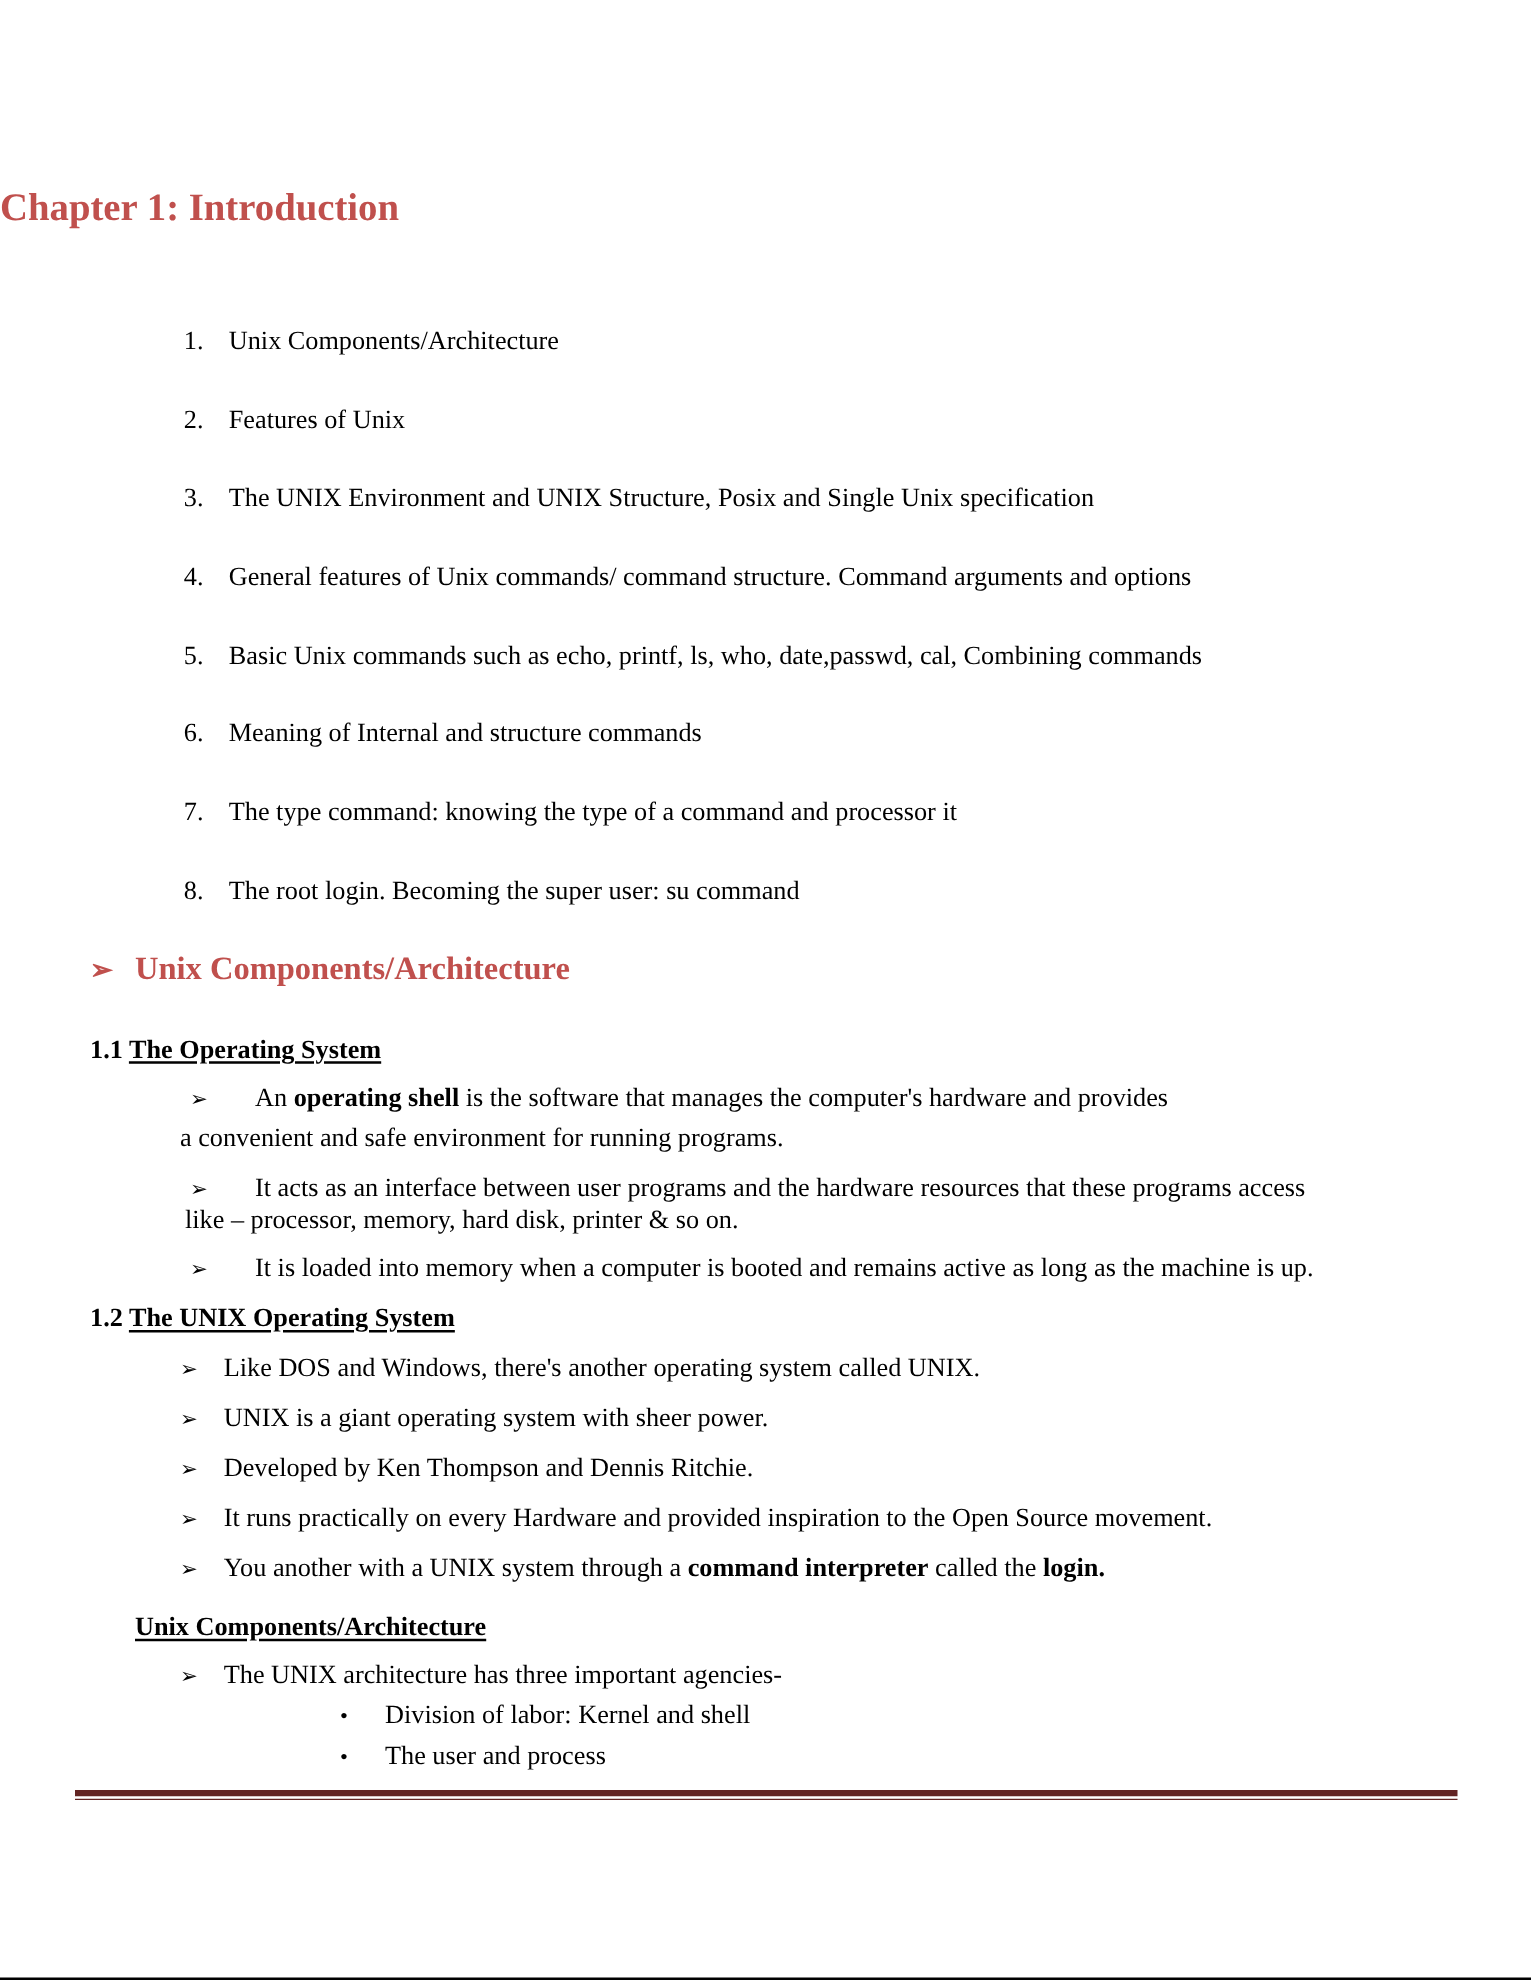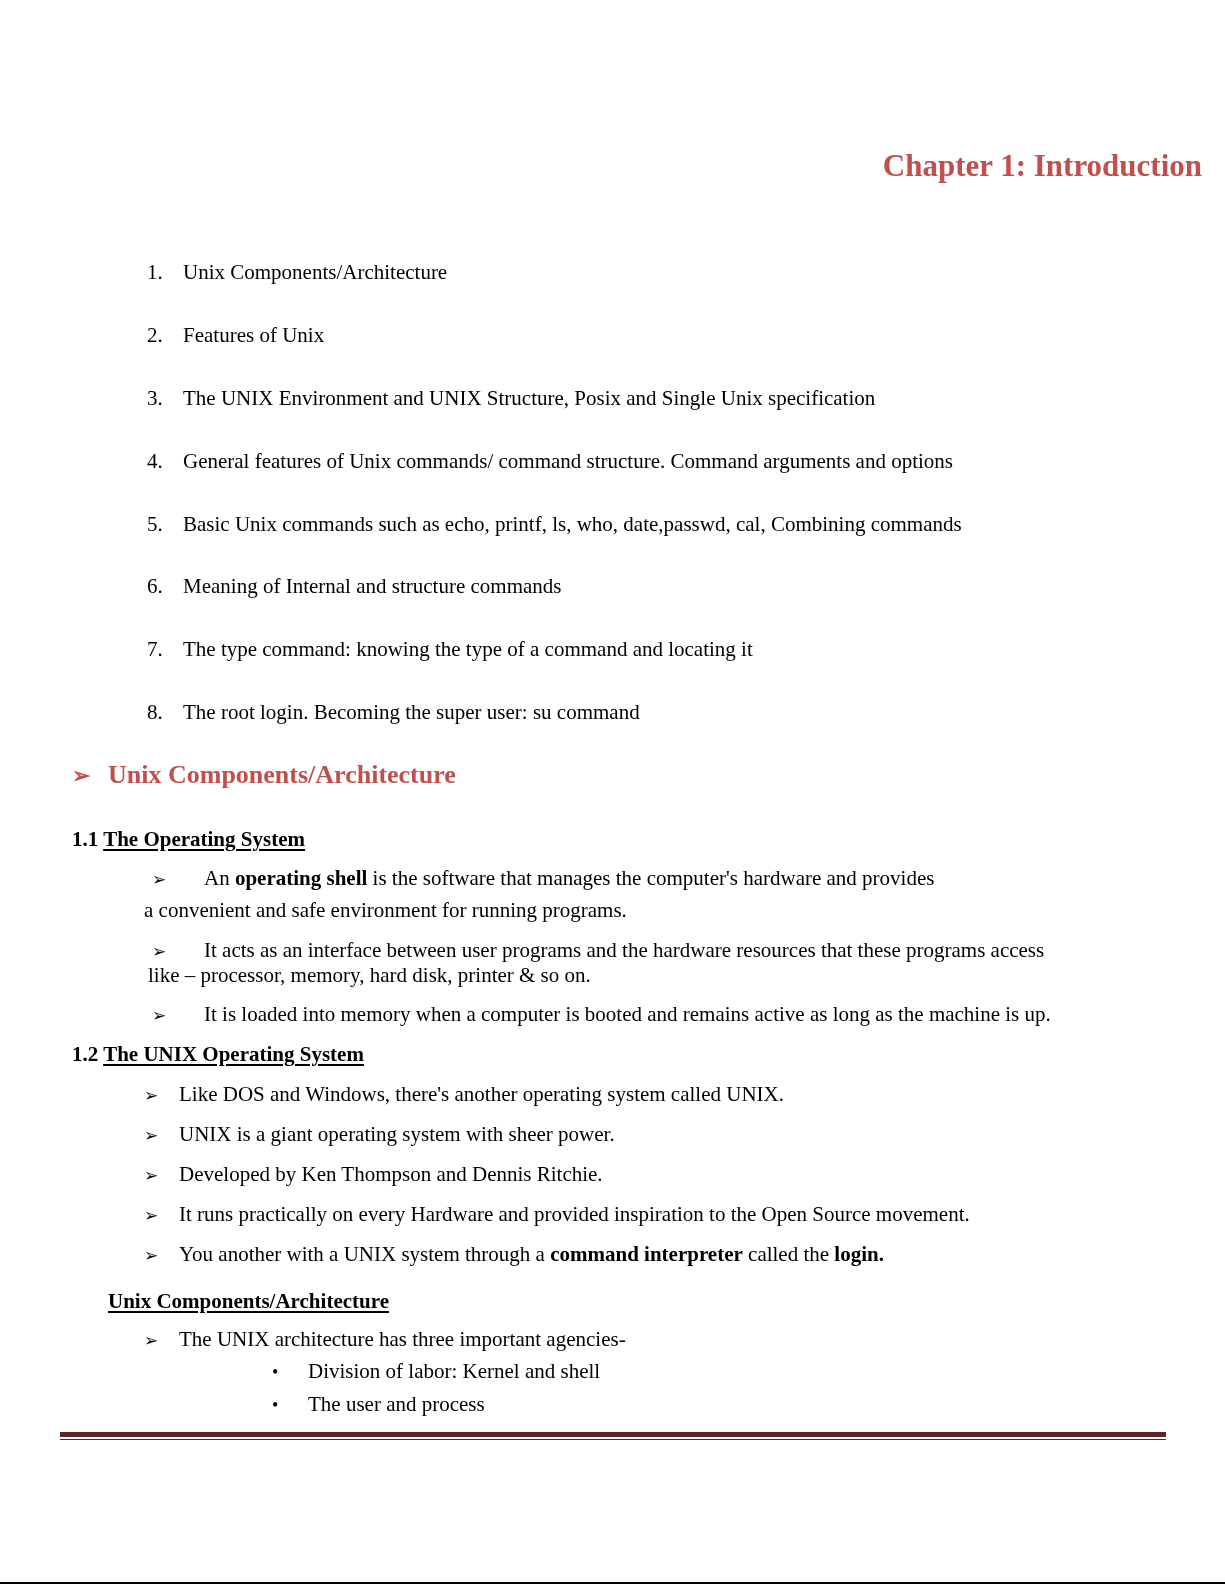--- a/index.html
+++ b/index.html
@@ -2,21 +2,21 @@
 <html><head>
 <meta charset="utf-8">
 <style>
   html, body { margin: 0; padding: 0; background: #ffffff; }
   body {
     width: 1225px; height: 1585px; position: relative; overflow: hidden;
     font-family: "Liberation Serif", "DejaVu Serif", serif; color: #000;
   }
   .abs { position: absolute; white-space: nowrap; }
   .title {
-    left: 0; width: 1202px; top: 148px; text-align: right;
+    left: 0; width: 1202px; top: 148px; text-align: left;
     font-size: 31px; font-weight: bold; color: #c0504d;
   }
   .toc-item { left: 108px; font-size: 21px; margin-left: 39px; }
   .toc-num { display: inline-block; width: 36px; }
   .section-head {
     left: 72px; top: 760px; font-size: 26px; font-weight: bold; color: #c0504d;
   }
   .section-head .arrow { display: inline-block; width: 36px; color: #c0504d; font-size: 22px; }
   .sub-head { left: 72px; font-size: 21px; font-weight: bold; }
   .sub-head u { text-decoration: underline; text-underline-offset: 3px; }
@@ -32,21 +32,21 @@
 
 <div class="abs title">Chapter 1: Introduction</div>
 
 <div>
   <div class="abs toc-item" style="top:260px"><span class="toc-num">1.</span><span>Unix Components/Architecture</span></div>
   <div class="abs toc-item" style="top:323px"><span class="toc-num">2.</span><span>Features of Unix</span></div>
   <div class="abs toc-item" style="top:386px"><span class="toc-num">3.</span><span>The UNIX Environment and UNIX Structure, Posix and Single Unix specification</span></div>
   <div class="abs toc-item" style="top:449px"><span class="toc-num">4.</span><span>General features of Unix commands/ command structure. Command arguments and options</span></div>
   <div class="abs toc-item" style="top:512px"><span class="toc-num">5.</span><span>Basic Unix commands such as echo, printf, ls, who, date,passwd, cal, Combining commands</span></div>
   <div class="abs toc-item" style="top:574px"><span class="toc-num">6.</span><span>Meaning of Internal and structure commands</span></div>
-  <div class="abs toc-item" style="top:637px"><span class="toc-num">7.</span><span>The type command: knowing the type of a command and locating it</span></div>
+  <div class="abs toc-item" style="top:637px"><span class="toc-num">7.</span><span>The type command: knowing the type of a command and processor it</span></div>
   <div class="abs toc-item" style="top:700px"><span class="toc-num">8.</span><span>The root login. Becoming the super user: su command</span></div>
 </div>
 
 <div class="abs section-head">
   <span class="arrow">➢</span><span>Unix Components/Architecture</span>
 </div>
 
 <div class="abs sub-head" style="top:827px">
   <span>1.1</span> <u>The Operating System</u>
 </div>

